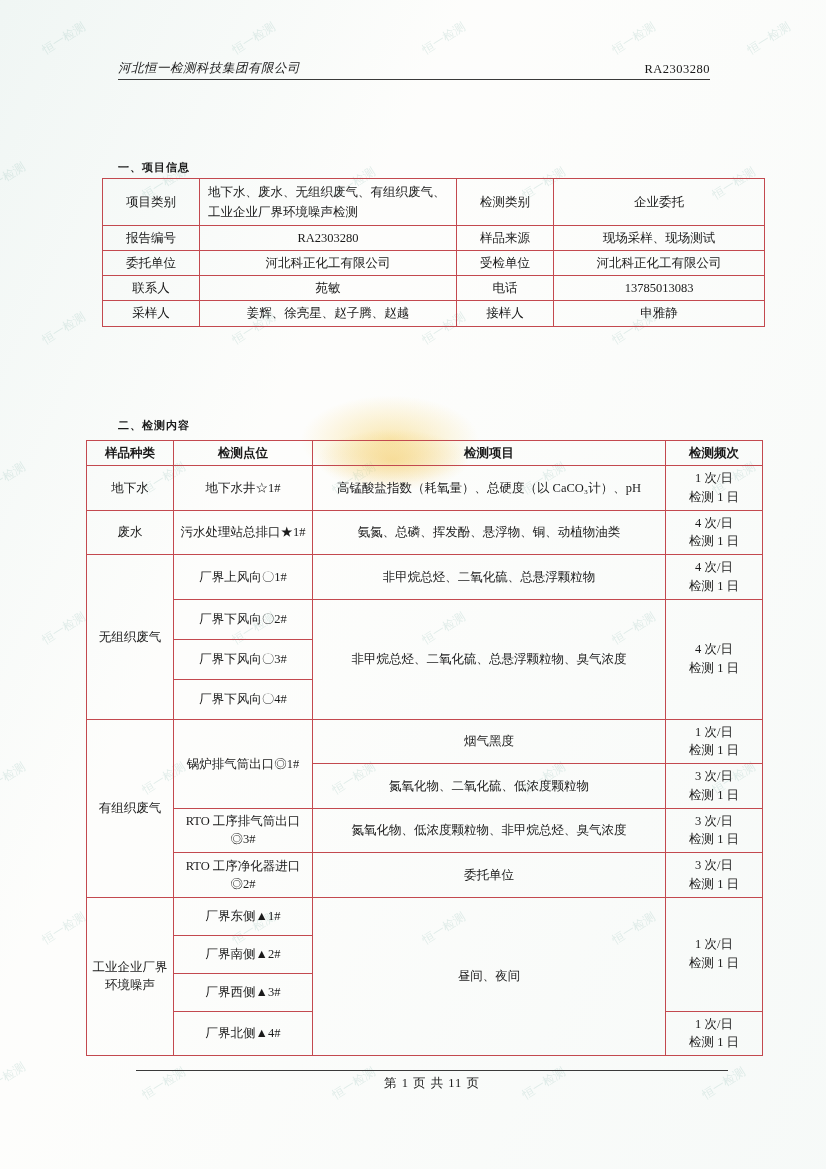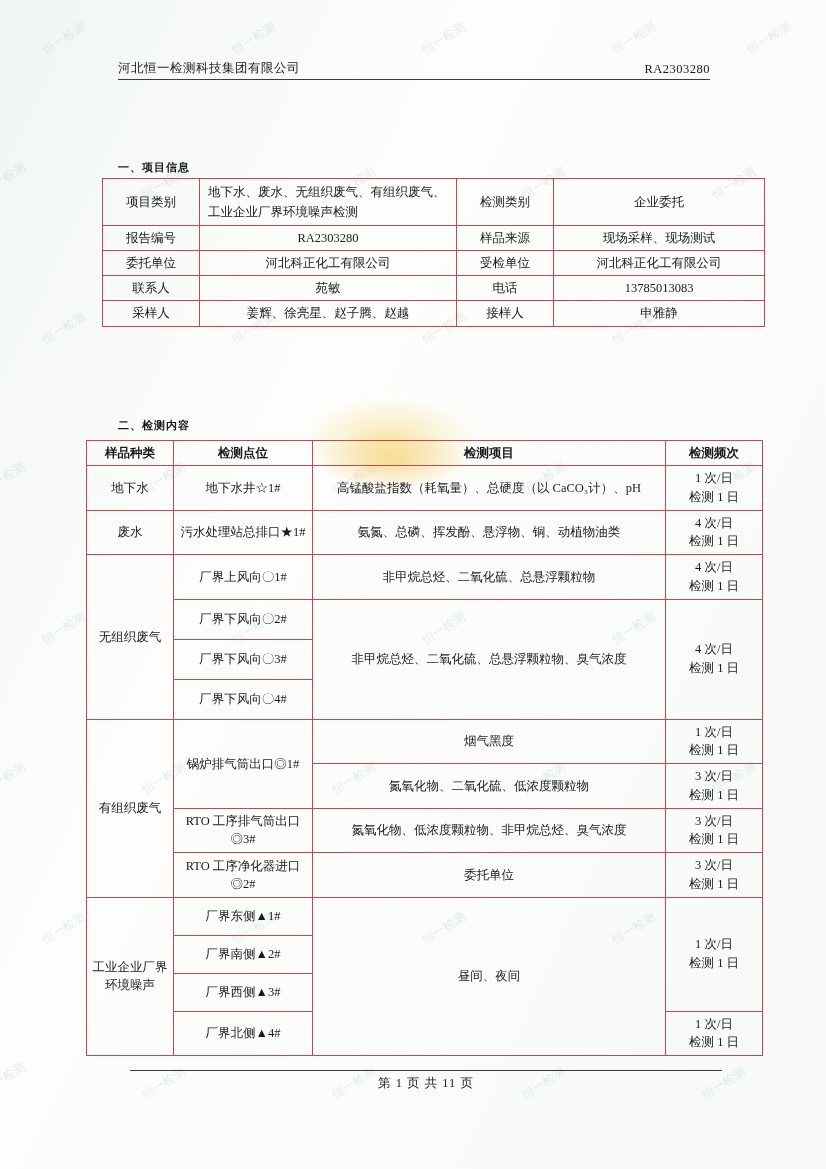--- a/index.html
+++ b/index.html
@@ -48,21 +48,21 @@
     left: 118px;
     top: 60px;
     width: 592px;
     display: flex;
     justify-content: space-between;
     align-items: flex-end;
     border-bottom: 1px solid #3a3a3a;
     padding-bottom: 2px;
     font-size: 12.5px;
   }
-  #doc-header .company { letter-spacing: 0.5px; }
+  #doc-header .company { letter-spacing: 0.5px; font-style: italic; }
   #doc-header .repno { font-family: "Liberation Serif", serif; letter-spacing: 0.5px;}
   #doc-title {
     position: absolute;
     top: 100px;
     left: 0; right: 0;
     text-align: center;
     font-size: 31px;
     font-weight: bold;
     letter-spacing: 20px;
     text-indent: 20px;
@@ -108,21 +108,21 @@
   }
   #content-table td.c-kind { width: 78px; }
   #content-table td.c-point { width: 130px; }
   #content-table td.c-item { width: 344px; }
   #content-table td.c-freq { width: 88px; }
   #content-table thead td { font-weight: bold; }
   .freq-cell div { line-height: 1.5; }
 
   #footer {
     position: absolute;
-    left: 130px;
+    left: 136px;
     width: 592px;
     top: 1070px;
     text-align: center;
     font-size: 12.5px;
     border-top: 1px solid #3a3a3a;
     padding-top: 4px;
     letter-spacing: 1px;
   }
   
   #stamp {

